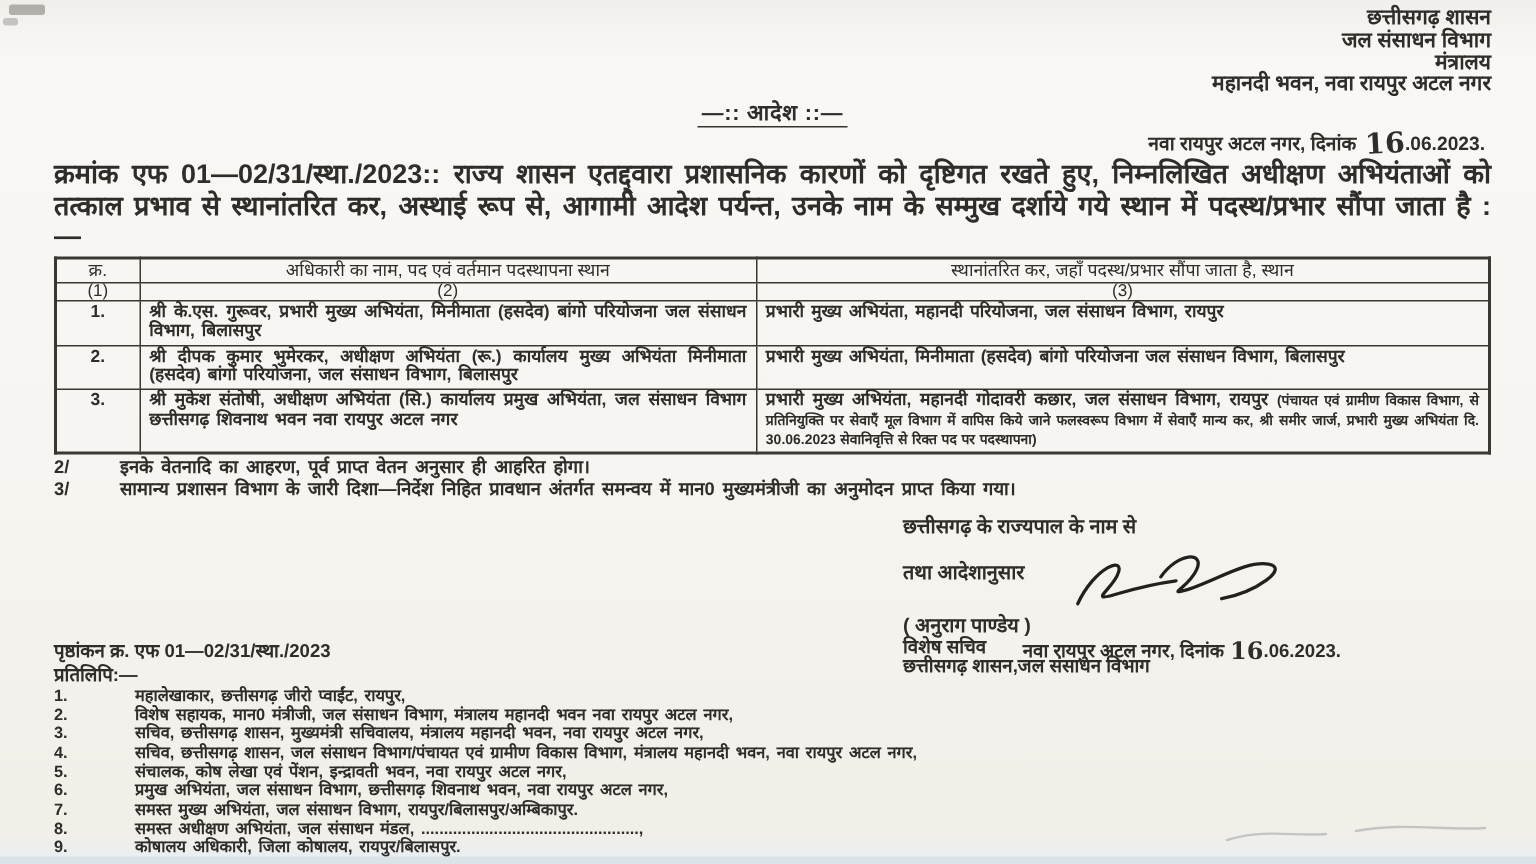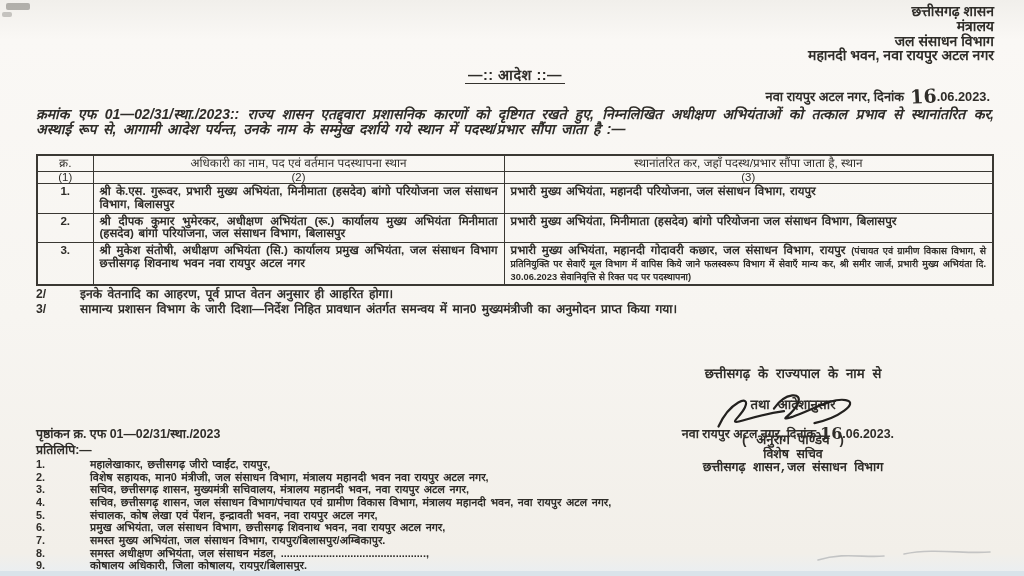--- a/index.html
+++ b/index.html
@@ -12,35 +12,35 @@
   
   .hdr{text-align:right;}
   .hdr .l{font-size:14px;line-height:1.06;}
   .order-line{font-size:14.5px;margin-top:1px;text-align:center;}
   .order-line span{border-bottom:1.7px solid #35332e;padding:0 3px;letter-spacing:.5px;text-align:right;}
   
   .dateline{text-align:right;font-size:12.8px;line-height:1.05;margin-top:2px;padding-right:4px;}
   .hand{display:inline-block;font-size:19px;line-height:.9;margin-left:6px;transform:rotate(-3deg) translateY(2px);font-family:"DejaVu Serif",serif;}
   .hand2{display:inline-block;font-size:16px;line-height:.9;margin-left:4px;transform:translateY(1px);font-family:"DejaVu Serif",serif;}
   
-  .opening{font-size:14px;line-height:1.12;text-align:justify;word-spacing:2.5px;margin:3px 0 16px;font-style:italic;}
+  .opening{font-size:18px;line-height:1.12;text-align:justify;word-spacing:2.5px;margin:3px 0 4px;}
   
   table{width:100%;border-collapse:collapse;margin-top:2px;border:2px solid #3a3833;}
   th,td{border:1.5px solid #3a3833;vertical-align:top;}
   th{font-size:11.8px;line-height:1.08;text-align:center;padding:1px 6px;font-weight:400;}
   tr.sub th{font-size:11.4px;line-height:1.0;padding:0;}
   td{font-size:11.6px;line-height:1.1;text-align:justify;word-spacing:1.5px;padding:1px 6px 2px;}
   td.c1{text-align:center;}
   .note{font-size:9.3px;line-height:1.12;word-spacing:.5px;}
   
   .clauses{margin-top:2px;}
   .clause{font-size:12.2px;line-height:1.1;text-align:justify;word-spacing:2px;margin-top:1px;}
   .cnum{display:inline-block;width:44px;}
   
-  .sigblock{position:absolute;top:368px;left:602px;width:382px;text-align:center;line-height:1.0;font-family:Liberation Mono, monospace;}
+  .sigblock{position:absolute;top:344px;left:602px;width:382px;text-align:left;line-height:1.0;}
   .sig-l1,.sig-l2,.sig-name{font-size:13.2px;}
   .sig-l2{margin-top:18px;}
   .sig-name{margin-top:22px;}
   .sig-desig,.sig-org{font-size:12.4px;margin-top:1px;}
   .sig-svg{position:absolute;top:22px;left:108px;transform:rotate(-2deg);}
   
   .footer{position:absolute;left:36px;right:30px;top:426px;}
   .refrow{display:flex;justify-content:space-between;align-items:flex-end;font-size:12.4px;line-height:1.05;}
   .refrow .pd{margin-right:100px;}
   .copies-label{font-size:12.4px;margin-top:3px;line-height:1.05;}
@@ -57,22 +57,22 @@
 </head>
 <body>
 
 <div class="page">
 
   <div class="blot-a"></div>
   <div class="blot-b"></div>
 
   <div class="hdr">
     <div class="l">छत्तीसगढ़ शासन</div>
+    <div class="l">जल संसाधन विभाग</div>
     <div class="l">मंत्रालय</div>
-    <div class="l">जल संसाधन विभाग</div>
     <div class="l">महानदी भवन, नवा रायपुर अटल नगर</div>
   </div>
 
   <div class="order-line">
     <span>—:: आदेश ::—</span>
   </div>
 
   <div class="dateline">
     <span>नवा रायपुर अटल नगर, दिनांक</span><span class="hand">16</span><span>.06.2023.</span>
   </div>

